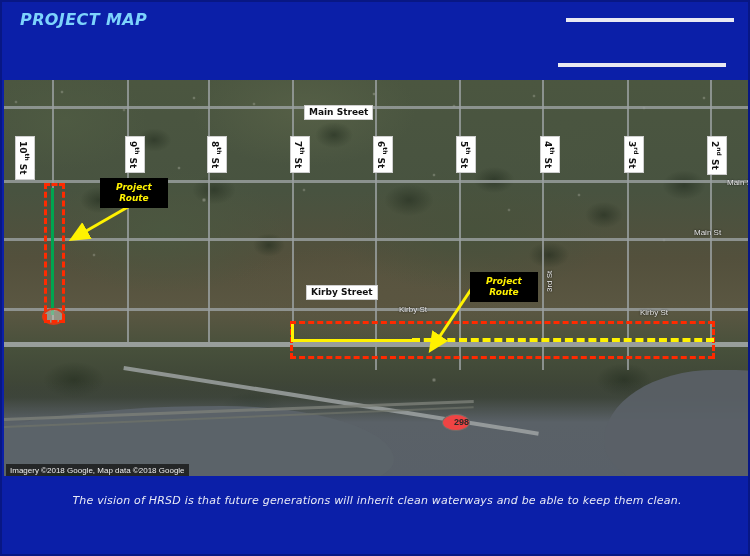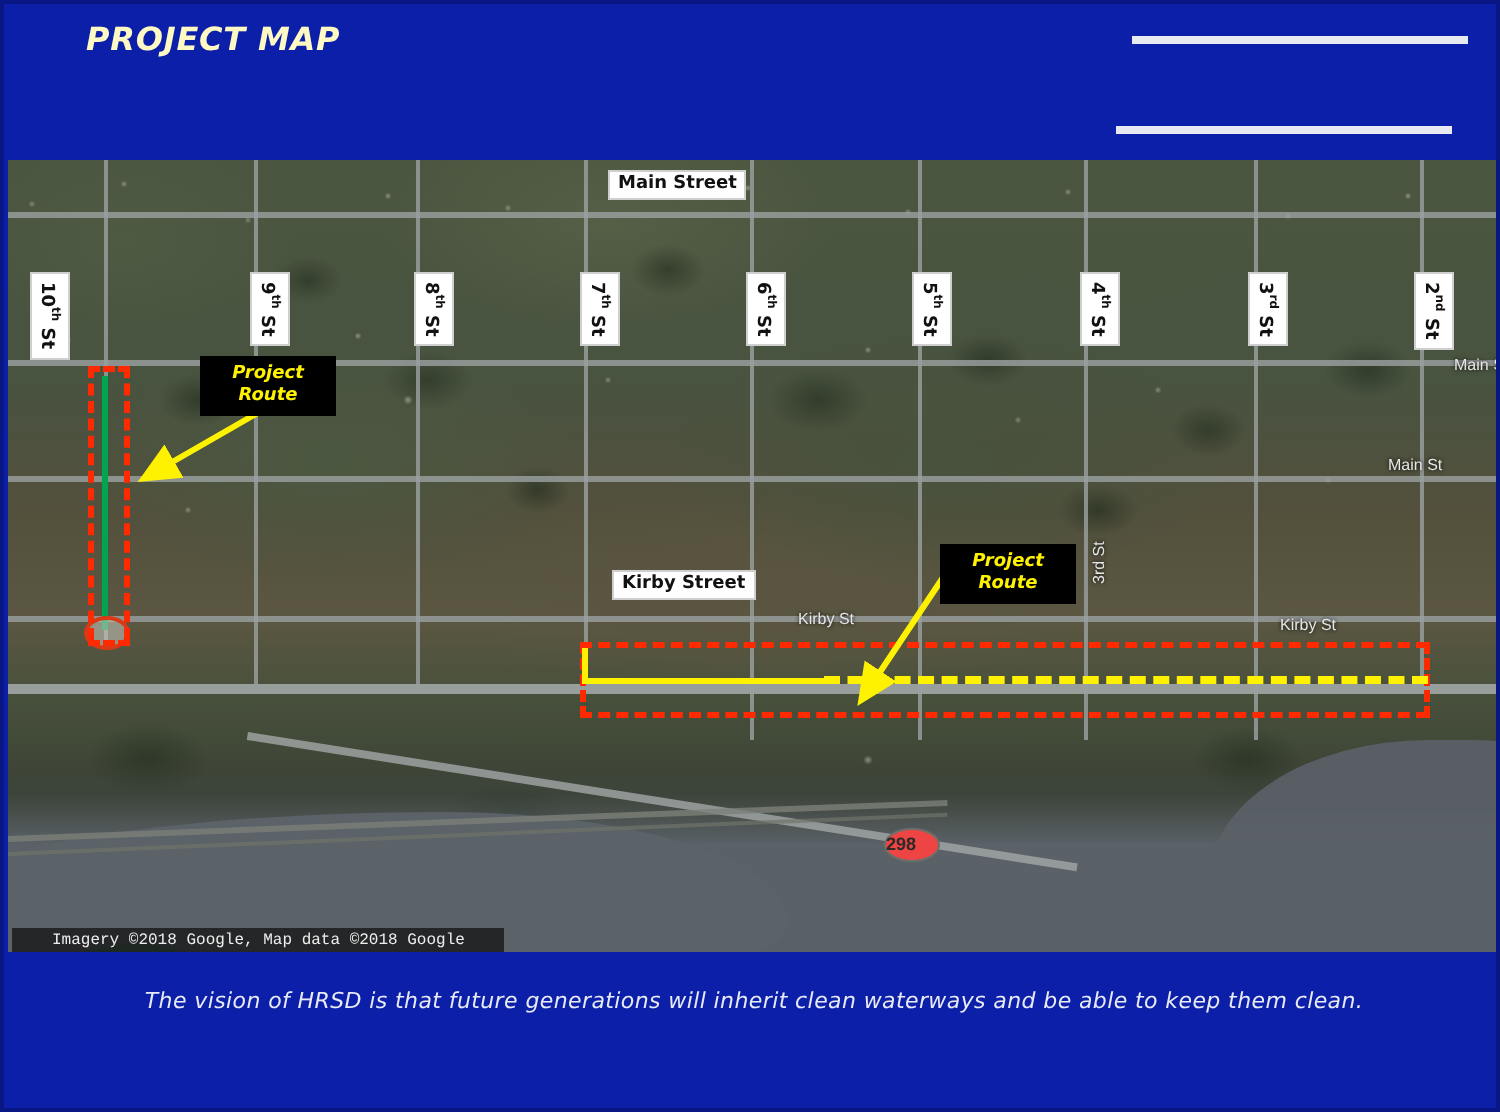--- a/index.html
+++ b/index.html
@@ -3,21 +3,21 @@
 <meta charset="utf-8">
 <style>
   html,body{margin:0;padding:0;background:#0A1CA5;}
   body{width:750px;height:556px;overflow:hidden;font-family:"Liberation Sans",sans-serif;}
 
   #page{position:relative;width:750px;height:556px;background:#0B1FA8;box-sizing:border-box;border:2px solid #081784;overflow:hidden;}
 
   
   #header{position:absolute;left:0;top:0;width:750px;height:74px;background:#0B1FA8;}
   #title-block{position:absolute;left:18px;top:8px;}
-  .title-line1{font-family:"DejaVu Sans",sans-serif;font-style:italic;font-weight:bold;font-size:16px;color:#fef9c3;letter-spacing:.4px;line-height:20px;margin-left:23px;}
+  .title-line1{font-family:"DejaVu Sans",sans-serif;font-style:italic;font-weight:bold;font-size:16px;color:#7dd3fc;letter-spacing:.4px;line-height:20px;}
   .title-line2{font-family:"DejaVu Sans",sans-serif;font-style:italic;font-weight:bold;font-size:16px;color:#ffffff;letter-spacing:.1px;line-height:22px;margin-top:3px;}
   .sup{font-size:10px;vertical-align:super;}
 
   
   #hrsd-logo{position:absolute;left:556px;top:16px;width:176px;height:50px;}
   #hrsd-bar-top{position:absolute;left:8px;top:0px;width:168px;height:4px;background:#e9e9f2;}
   #hrsd-bar-bot{position:absolute;left:0px;top:45px;width:168px;height:4px;background:#e9e9f2;}
   #hrsd-text{position:absolute;left:8px;top:4px;width:168px;height:40px;font-family:"DejaVu Sans",sans-serif;font-weight:bold;font-style:italic;font-size:37px;line-height:40px;color:#ffffff;letter-spacing:-1px;text-align:center;}
 
   
@@ -86,21 +86,21 @@
   #river-shape{position:absolute;left:-40px;top:326px;width:430px;height:90px;background:#5c6369;border-radius:60% 40% 30% 50%/50% 60% 40% 50%;opacity:.95;}
   #river-shape2{position:absolute;left:600px;top:290px;width:220px;height:130px;background:#5a6167;border-radius:50% 40% 45% 55%/55% 45% 50% 45%;opacity:.92;}
   #rail{position:absolute;left:0;top:338px;width:470px;height:3px;background:#7c7f78;opacity:.8;transform:rotate(-2.2deg);transform-origin:0 0;}
   #rail2{position:absolute;left:0;top:346px;width:470px;height:2px;background:#6f7369;opacity:.7;transform:rotate(-2.4deg);transform-origin:0 0;}
   #bigroad{position:absolute;left:0;top:262px;width:746px;height:5px;background:#a6acab;opacity:.85;}
   #diagroad{position:absolute;left:120px;top:286px;width:420px;height:4px;background:#a2a8a7;opacity:.8;transform:rotate(9deg);transform-origin:0 0;}
   #pond{position:absolute;left:18px;top:392px;width:90px;height:46px;background:#3f6f52;border-radius:50%;opacity:.85;}
 
   
   #rt298{position:absolute;left:438px;top:334px;width:26px;height:15px;background:#ef4444;border:1px solid #6f6f6a;border-radius:50%;
-    font-family:"Liberation Sans",sans-serif;font-size:9px;font-weight:bold;color:#2a2a28;text-align:left;line-height:14px;}
+    font-family:"Liberation Sans",sans-serif;font-size:9px;font-weight:bold;color:#2a2a28;text-align:right;line-height:14px;}
 
   
   #green-line{position:absolute;left:47px;top:108px;width:3px;height:127px;background:#00A550;}
   #manhole{position:absolute;left:38px;top:228px;width:19px;height:13px;border:2px solid #d83a16;border-radius:50%;background:rgba(200,200,190,.55);}
 
   .reddash{position:absolute;border:0;}
   .reddash.h{height:0;border-top:3px dashed #FF2A00;}
   .reddash.v{width:0;border-left:3px dashed #FF2A00;}
 
   
@@ -128,21 +128,21 @@
 
   
   .slabel{position:absolute;background:#ffffff;color:#111111;font-family:"DejaVu Sans",sans-serif;font-weight:bold;font-size:9px;line-height:11px;padding:1px 4px;white-space:nowrap;border:1px solid #cfcfcf;}
   .slabel.vert{writing-mode:vertical-rl;text-orientation:mixed;padding:4px 1px;}
   .ssup{font-size:6px;vertical-align:super;}
 
   
   .maptext{position:absolute;font-family:"Liberation Sans",sans-serif;font-size:8px;color:#e6e6e6;text-shadow:0 0 2px #000;white-space:nowrap;}
 
   
-  #attrib{position:absolute;left:2px;top:384px;background:rgba(20,20,20,.78);color:#eeeeee;font-family:Liberation Mono, monospace;font-size:8px;line-height:11px;padding:1px 20px;white-space:nowrap;}
+  #attrib{position:absolute;left:2px;top:384px;background:rgba(20,20,20,.78);color:#eeeeee;font-family:Liberation Sans, sans-serif;font-size:8px;line-height:11px;padding:1px 4px;white-space:nowrap;}
 
   
   #footer{position:absolute;left:0;top:474px;width:750px;height:82px;background:#0B1FA8;}
   #vision{position:absolute;left:0;top:18px;width:750px;text-align:center;font-family:"DejaVu Sans",sans-serif;font-style:italic;font-size:11px;color:#e8eaf6;letter-spacing:.2px;}
 </style>
 </head>
 <body>
 
 <div id="page">
 
@@ -231,21 +231,21 @@
     <div class="slabel vert" style="left:11px;top:56px;"><span>10</span><span class="ssup">th</span><span> St</span></div>
     <div class="slabel vert" style="left:121px;top:56px;"><span>9</span><span class="ssup">th</span><span> St</span></div>
     <div class="slabel vert" style="left:203px;top:56px;"><span>8</span><span class="ssup">th</span><span> St</span></div>
     <div class="slabel vert" style="left:286px;top:56px;"><span>7</span><span class="ssup">th</span><span> St</span></div>
     <div class="slabel vert" style="left:369px;top:56px;"><span>6</span><span class="ssup">th</span><span> St</span></div>
     <div class="slabel vert" style="left:452px;top:56px;"><span>5</span><span class="ssup">th</span><span> St</span></div>
     <div class="slabel vert" style="left:536px;top:56px;"><span>4</span><span class="ssup">th</span><span> St</span></div>
     <div class="slabel vert" style="left:620px;top:56px;"><span>3</span><span class="ssup">rd</span><span> St</span></div>
     <div class="slabel vert" style="left:703px;top:56px;"><span>2</span><span class="ssup">nd</span><span> St</span></div>
 
-    <div class="slabel" style="left:300px;top:5px;">Main Street</div>
+    <div class="slabel" style="left:300px;top:25px;">Main Street</div>
     <div class="slabel" style="left:302px;top:205px;">Kirby Street</div>
 
     <div class="maptext" style="left:690px;top:148px;">Main St</div>
     <div class="maptext" style="left:636px;top:228px;">Kirby St</div>
     <div class="maptext" style="left:395px;top:225px;">Kirby St</div>
     <div class="maptext" style="left:541px;top:212px;transform:rotate(-90deg);transform-origin:0 0;">3rd St</div>
     <div class="maptext" style="left:723px;top:98px;">Main St</div>
 
     <div id="attrib">Imagery ©2018 Google, Map data ©2018 Google</div>
 

